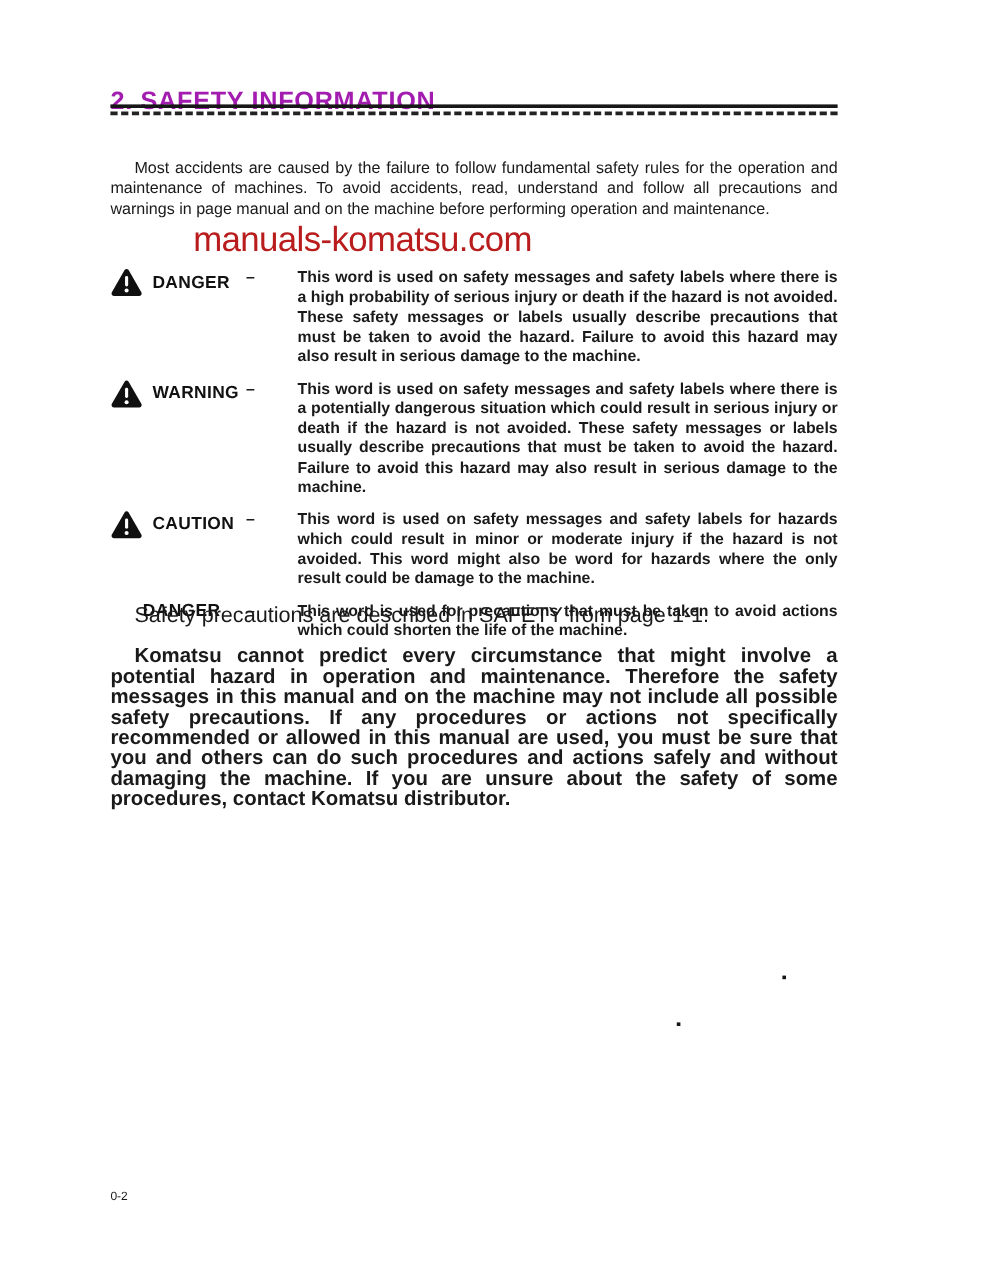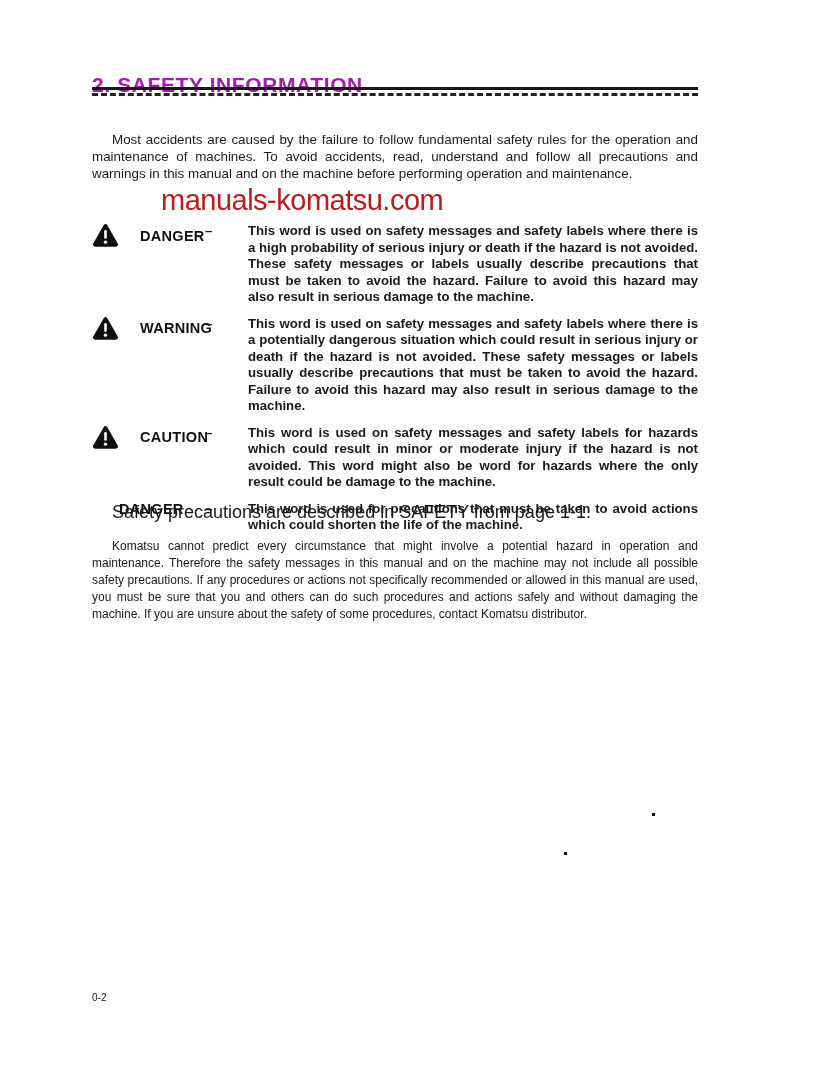--- a/index.html
+++ b/index.html
@@ -33,21 +33,21 @@
   .intro p { margin: 0; text-indent: 20px; }
   .watermark {
     position: absolute; left: 161px; top: 184px;
     font-size: 29px; letter-spacing: -0.5px;
     color: #b91c1c; white-space: nowrap;
   }
   .signal-rows { position: absolute; left: 92px; top: 223px; width: 606px; }
   .signal-row { display: flex; align-items: flex-start; margin-bottom: 10px; }
   .signal-head {
     width: 113px; flex: 0 0 113px;
-    display: flex; align-items: center; gap: 21px;
+    display: flex; align-items: center; gap: 8px;
     font-weight: bold; font-size: 14.5px; letter-spacing: 0.3px;
     color: #111;
   }
   .signal-head.no-icon { padding-left: 27px; }
   .tri-icon { display: inline-block; width: 27px; height: 25px; flex: 0 0 27px; }
   .tri-icon svg { display: block; }
   .signal-dash {
     width: 23px; flex: 0 0 23px;
     font-weight: bold; font-size: 13.2px; line-height: 16.5px;
   }
@@ -57,40 +57,40 @@
     text-align: justify;
     margin-left: 20px;
   }
   .safety-ref {
     position: absolute; left: 92px; top: 504px; width: 606px;
     font-size: 18px; line-height: 17px;
   }
   .safety-ref p { margin: 0; text-indent: 20px; }
   .closing {
     position: absolute; left: 92px; top: 538px; width: 606px;
-    font-size: 12px; line-height: 17px; text-align: justify;
+    font-size: 17px; line-height: 17px; text-align: justify; font-weight: bold;
   }
   .closing p { margin: 0; text-indent: 20px; }
   .page-number {
     position: absolute; left: 92px; top: 992px;
     font-size: 10px; color: #161616;
   }
   .speck { position: absolute; width: 3px; height: 3px; background: #141414; }
   .speck-a { left: 652px; top: 813px; }
   .speck-b { left: 564px; top: 852px; }
 </style>
 </head>
 <body>
 
 <h1 class="page-title">2. SAFETY INFORMATION</h1>
 <div class="title-rule"></div>
 <div class="title-rule-dashes"></div>
 
 <div class="intro">
-  <p>Most accidents are caused by the failure to follow fundamental safety rules for the operation and maintenance of machines. To avoid accidents, read, understand and follow all precautions and warnings in this manual and on the machine before performing operation and maintenance.</p>
+  <p>Most accidents are caused by the failure to follow fundamental safety rules for the operation and maintenance of machines. To avoid accidents, read, understand and follow all precautions and warnings in page manual and on the machine before performing operation and maintenance.</p>
 </div>
 
 <div class="watermark">manuals-komatsu.com</div>
 
 <div class="signal-rows">
 
   <div class="signal-row">
     <div class="signal-head">
       <span class="tri-icon">
         <svg viewBox="0 0 24 22" width="27" height="25" aria-hidden="true">

